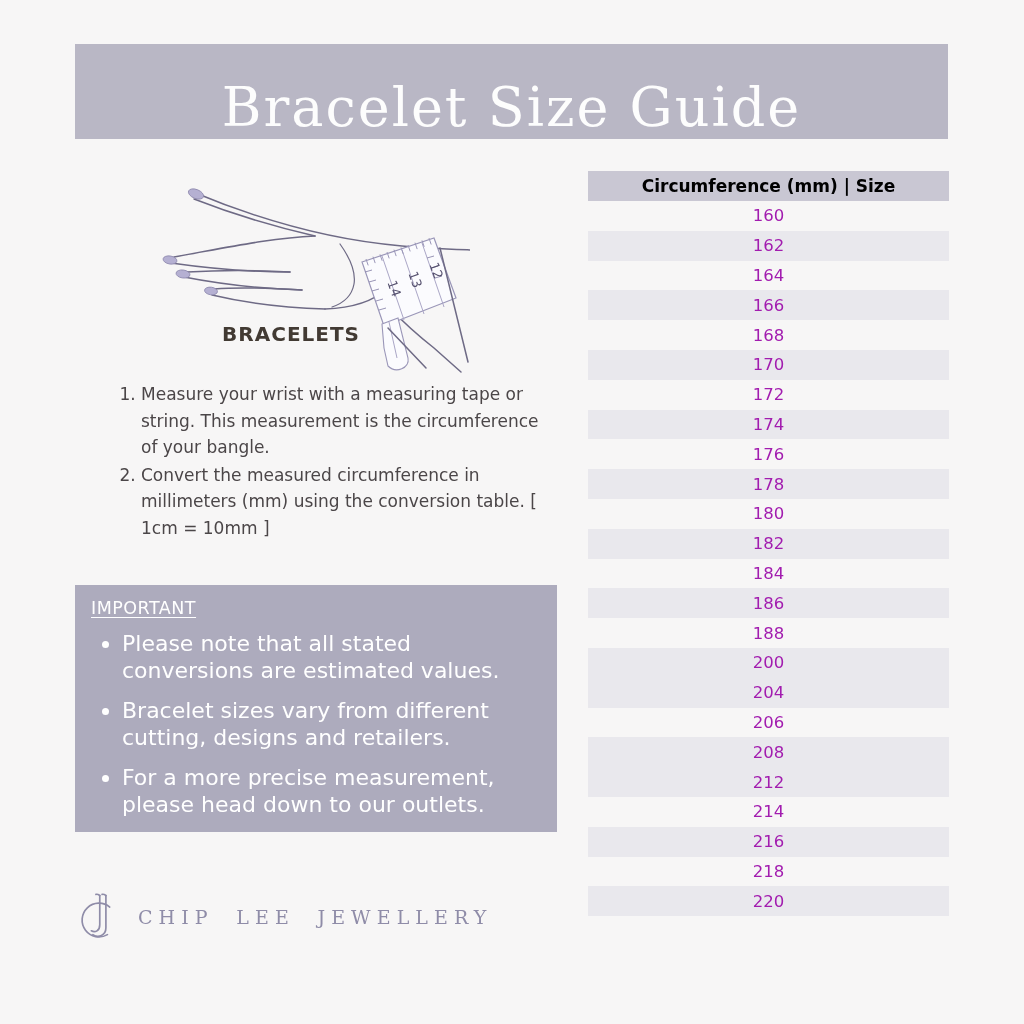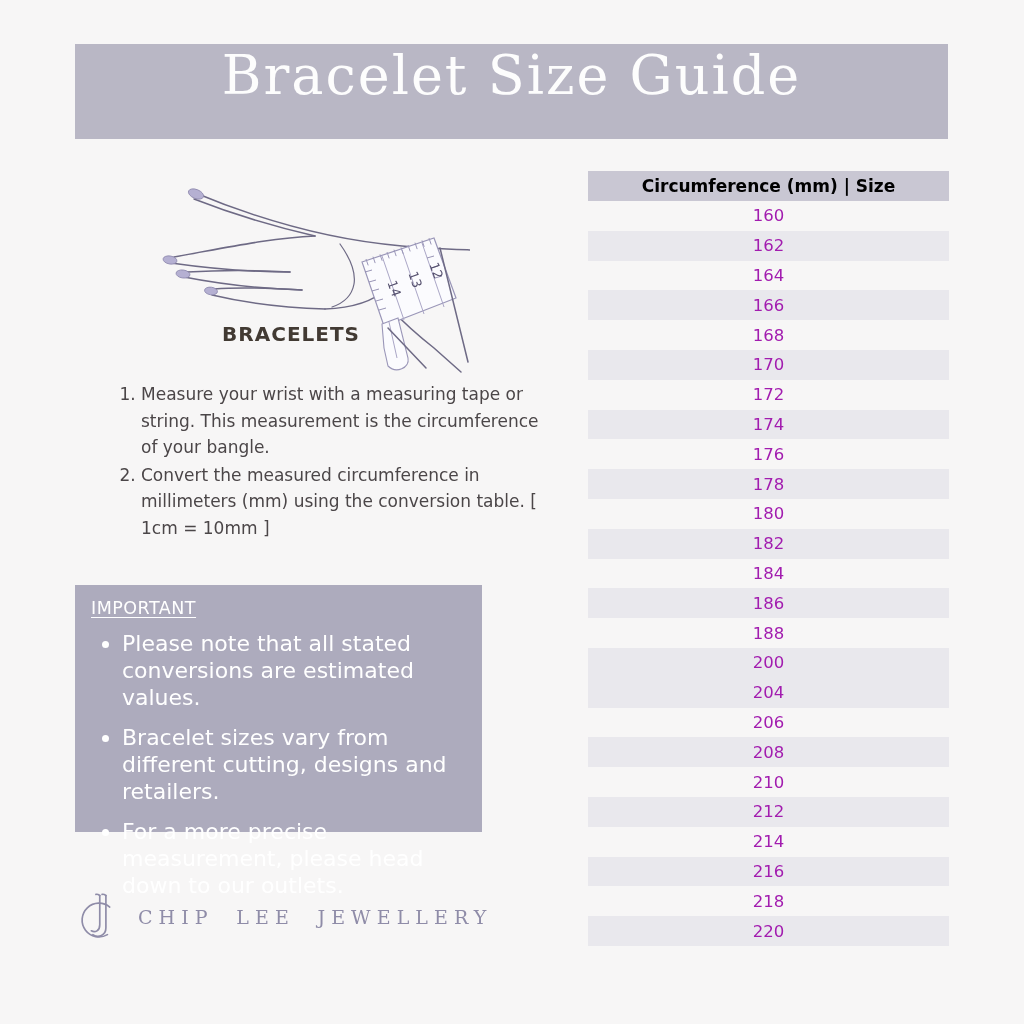--- a/index.html
+++ b/index.html
@@ -9,21 +9,21 @@
     background:#f7f6f6;
     font-family:"DejaVu Sans","Liberation Sans",sans-serif;
     color:#4b4648;
     overflow:hidden;
   }
 
   
   .banner {
     position:absolute; left:75px; top:44px; width:873px; height:95px;
     background:#b9b7c5;
-    display:flex; align-items:flex-start; justify-content:center;
+    display:flex; align-items:flex-end; justify-content:center;
   }
   .banner h1 {
     font-family:"DejaVu Serif","Liberation Serif",serif;
     font-weight:400; font-size:54px; letter-spacing:2px;
     color:#fdfdfd;
   }
 
   
   .illustration { position:absolute; left:130px; top:162px; width:340px; height:215px; }
   .caption {
@@ -34,21 +34,21 @@
 
   
   .instructions { position:absolute; left:118px; top:381px; width:432px; }
   .instructions ol { list-style:decimal outside; padding-left:23px; }
   .instructions li {
     font-size:17px; line-height:26.5px; color:#4b4648; margin-bottom:1px;
   }
 
   
   .important {
-    position:absolute; left:75px; top:585px; width:407px; height:247px;
+    position:absolute; left:75px; top:585px; width:482px; height:247px;
     background:#adabbd; color:#ffffff; padding:13px 16px 10px 16px;
   }
   .important-title {
     font-size:17.5px; font-weight:400; letter-spacing:.5px;
     text-decoration:underline; text-underline-offset:3px;
   }
   .important ul { list-style:disc outside; padding-left:31px; margin-top:12px; }
   .important li { font-size:22px; line-height:27px; margin-bottom:13px; }
 
   
@@ -203,20 +203,19 @@
       <div class="size-row alt">178</div>
       <div class="size-row">180</div>
       <div class="size-row alt">182</div>
       <div class="size-row">184</div>
       <div class="size-row alt">186</div>
       <div class="size-row">188</div>
       <div class="size-row alt">200</div>
       <div class="size-row alt">204</div>
       <div class="size-row">206</div>
       <div class="size-row alt">208</div>
-      <div class="size-row">210</div>
       <div class="size-row alt">212</div>
       <div class="size-row">214</div>
       <div class="size-row alt">216</div>
       <div class="size-row">218</div>
       <div class="size-row alt">220</div>
     </div>
 </div>
 
 </body></html>

